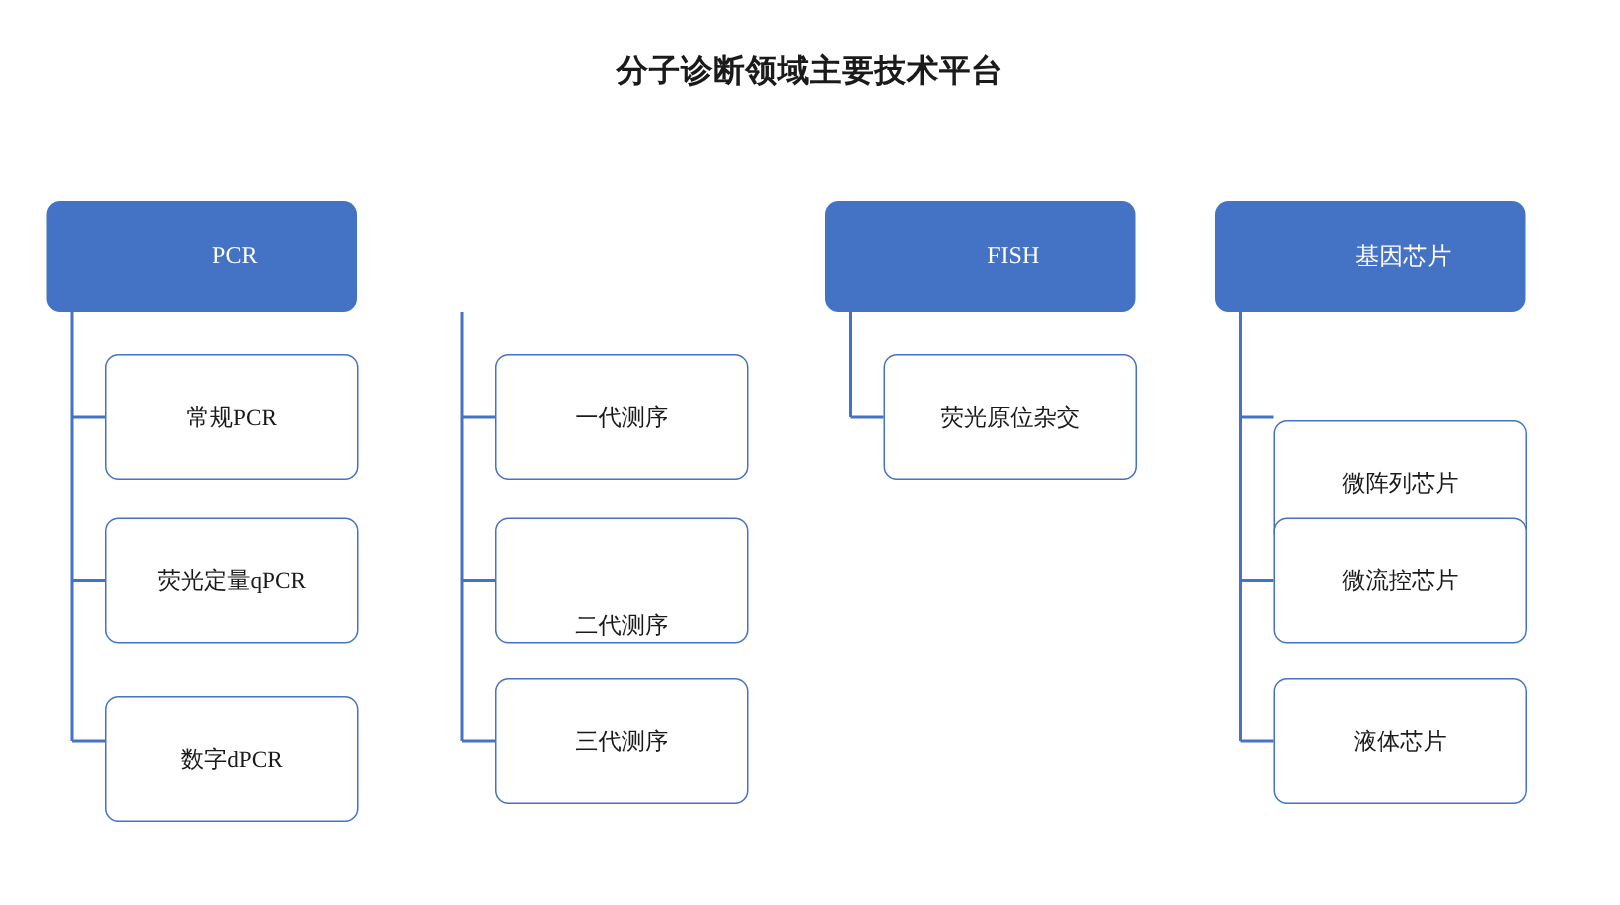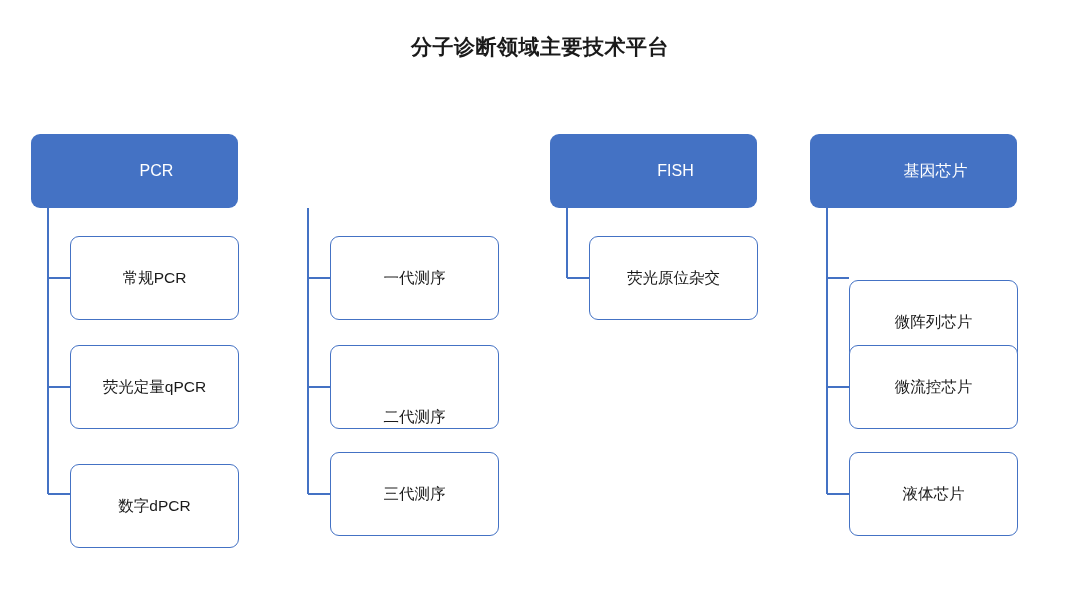--- a/index.html
+++ b/index.html
@@ -12,20 +12,21 @@
     height: 603px;
     font-family: "Liberation Sans", "DejaVu Sans", sans-serif;
     color: #262626;
     overflow: hidden;
     position: relative;
   }
   #canvas {
     position: relative;
     width: 1080px;
     height: 603px;
+    font-family: Liberation Serif, serif;
   }
   #diagram-title {
     position: absolute;
     left: 0;
     top: 33px;
     width: 1080px;
     text-align: center;
     font-size: 21px;
     font-weight: bold;
     color: #1a1a1a;

